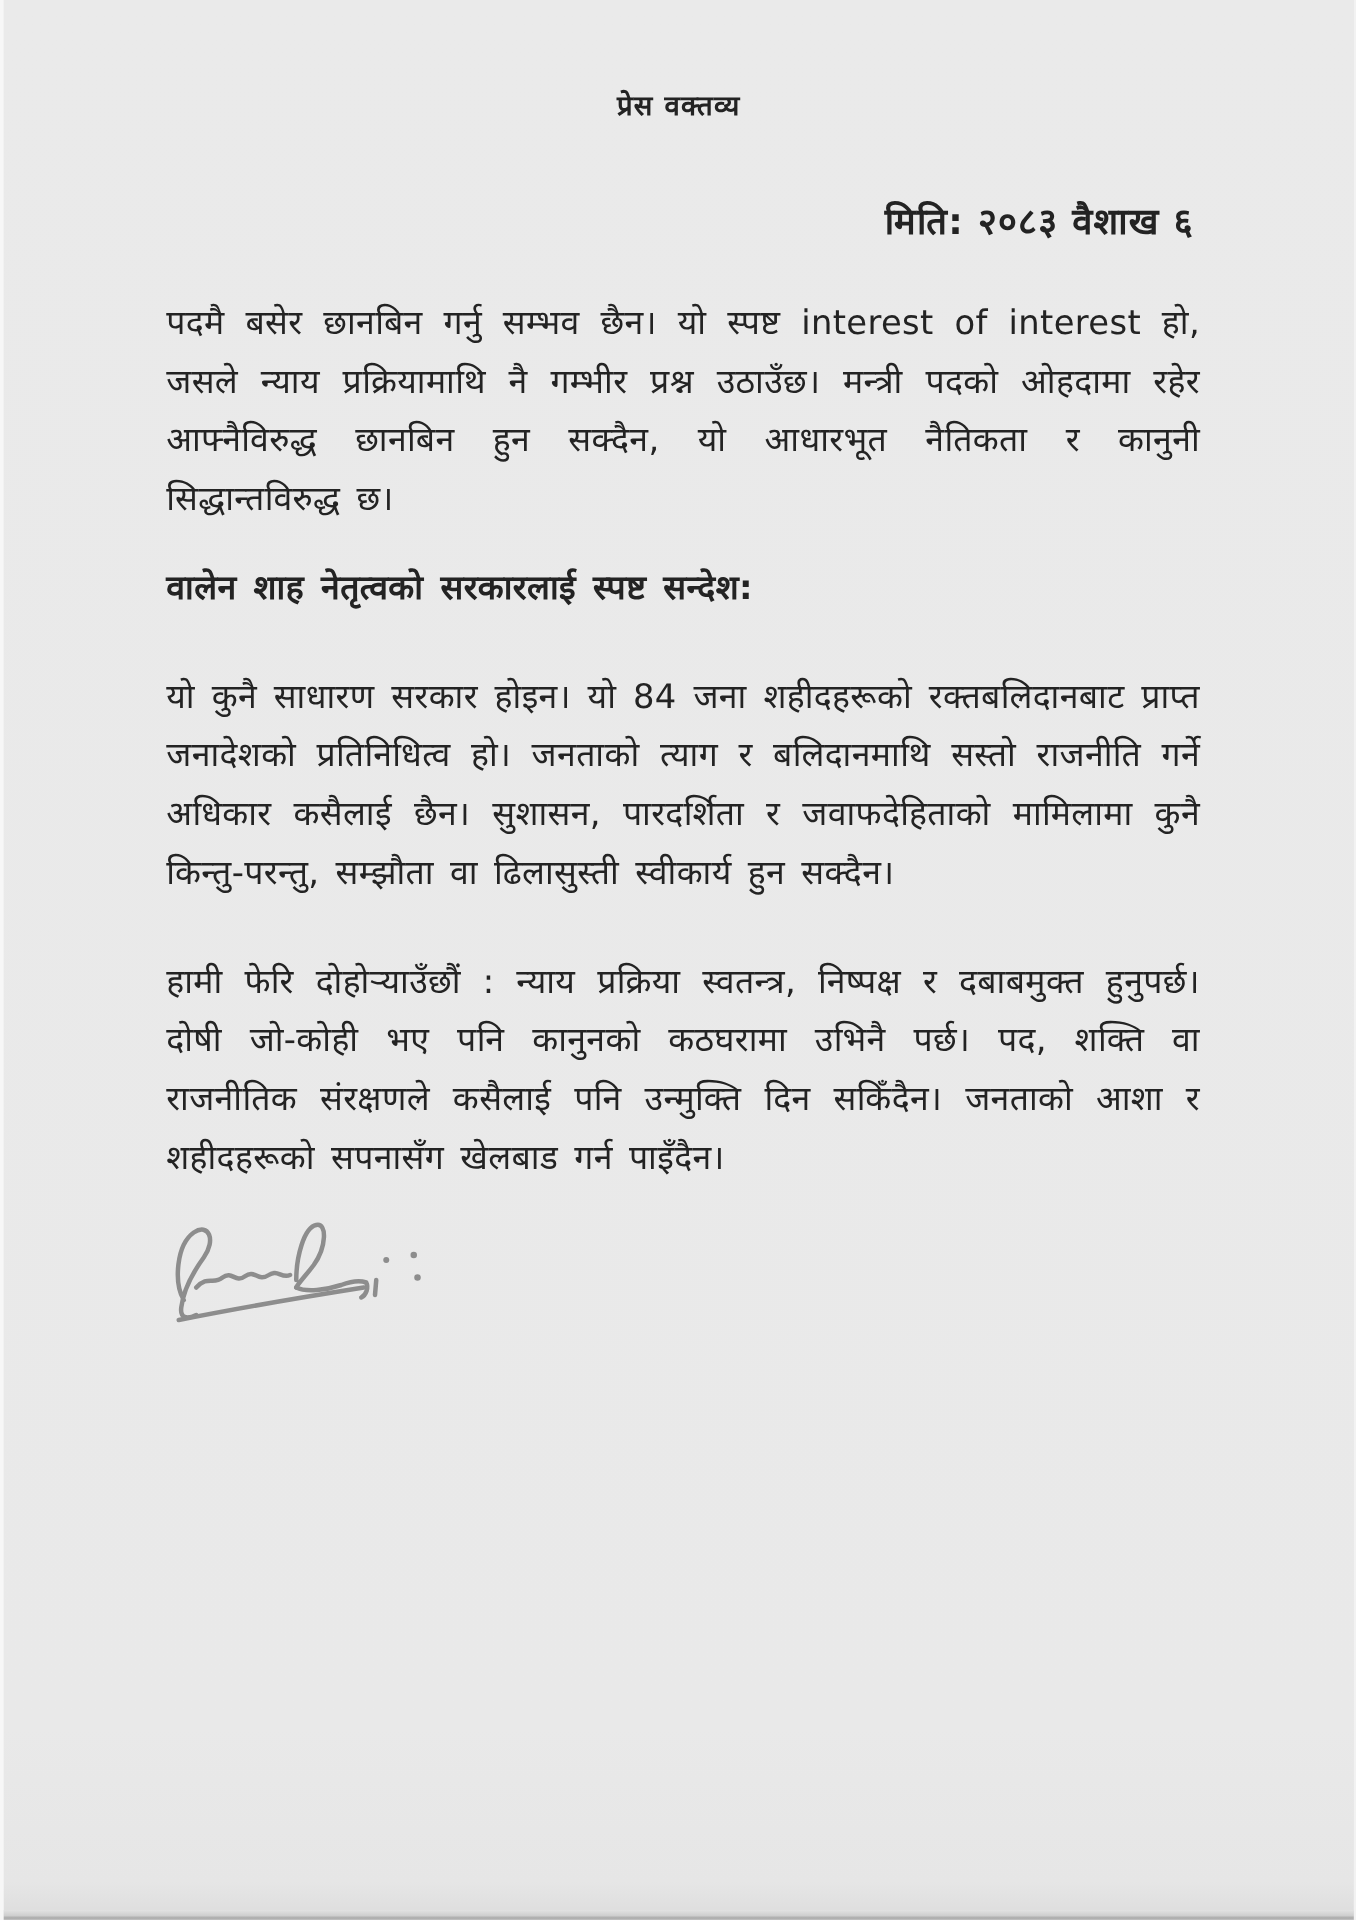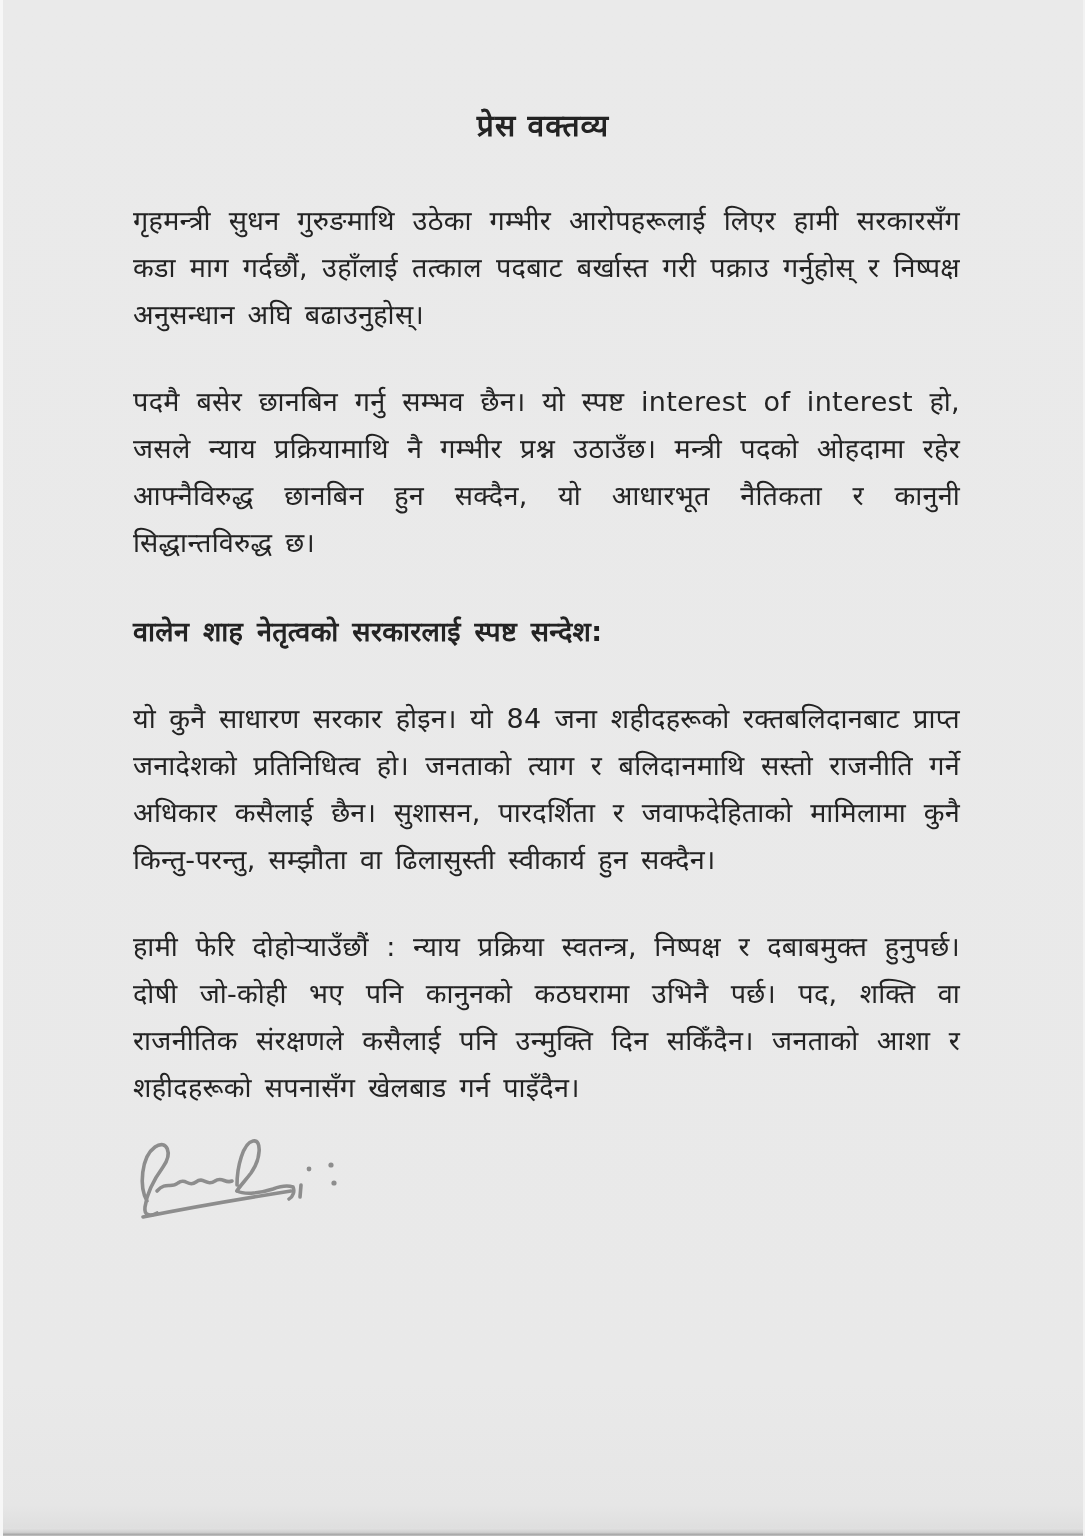--- a/index.html
+++ b/index.html
@@ -26,23 +26,23 @@
   .page-bottom-edge {
     position: absolute;
     left: 0;
     right: 0;
     bottom: 0;
     height: 8px;
     background: linear-gradient(180deg, #e2e2e2 0%, #cfcfcf 55%, #a9a9a9 80%, #c4c4c4 100%);
   }
   .doc-title {
     text-align: center;
-    font-size: 30px;
+    font-size: 22px;
     font-weight: bold;
-    padding-top: 104px;
+    padding-top: 68px;
     letter-spacing: 1px;
   }
   .date-line {
     text-align: right;
     font-size: 29px;
     font-weight: bold;
     margin: 58px 128px 0 0;
     letter-spacing: 1px;
   }
   .body-text {
@@ -55,42 +55,42 @@
     margin: 0;
     margin-top: 40px;
     letter-spacing: 0.3px;
     word-spacing: 4px;
   }
   .para.first {
     margin-top: 52px;
   }
   .msg-heading {
     font-weight: bold;
-    margin-top: 42px;
+    margin-top: 24px;
     font-size: 27px;
   }
   .signature-block {
     margin: 18px 0 0 128px;
   }
   .signature-svg {
     display: block;
     margin-left: 2px;
   }
 </style>
 </head>
 <body>
 
 <div class="page">
 
   <div class="doc-title">प्रेस वक्तव्य</div>
 
+  <div class="date-line">मिति: २०८३ वैशाख ६</div>
 
   <div class="body-text">
 
-    <p class="para first">गृहमन्त्री सुधन गुरुङमाथि उठेका गम्भीर आरोपहरूलाई लिएर हामी सरकारसँग कडा माग गर्दछौं, उहाँलाई तत्काल पदबाट बर्खास्त गरी पक्राउ गर्नुहोस् र निष्पक्ष अनुसन्धान अघि बढाउनुहोस्।</p>
 
     <p class="para">पदमै बसेर छानबिन गर्नु सम्भव छैन। यो स्पष्ट interest of interest हो, जसले न्याय प्रक्रियामाथि नै गम्भीर प्रश्न उठाउँछ। मन्त्री पदको ओहदामा रहेर आफ्नैविरुद्ध छानबिन हुन सक्दैन, यो आधारभूत नैतिकता र कानुनी सिद्धान्तविरुद्ध छ।</p>
 
     <p class="para msg-heading">वालेन शाह नेतृत्वको सरकारलाई स्पष्ट सन्देश:</p>
 
 
     <p class="para">यो कुनै साधारण सरकार होइन। यो 84 जना शहीदहरूको रक्तबलिदानबाट प्राप्त जनादेशको प्रतिनिधित्व हो। जनताको त्याग र बलिदानमाथि सस्तो राजनीति गर्ने अधिकार कसैलाई छैन। सुशासन, पारदर्शिता र जवाफदेहिताको मामिलामा कुनै किन्तु-परन्तु, सम्झौता वा ढिलासुस्ती स्वीकार्य हुन सक्दैन।</p>
 
     <p class="para">हामी फेरि दोहोऱ्याउँछौं : न्याय प्रक्रिया स्वतन्त्र, निष्पक्ष र दबाबमुक्त हुनुपर्छ। दोषी जो-कोही भए पनि कानुनको कठघरामा उभिनै पर्छ। पद, शक्ति वा राजनीतिक संरक्षणले कसैलाई पनि उन्मुक्ति दिन सकिँदैन। जनताको आशा र शहीदहरूको सपनासँग खेलबाड गर्न पाइँदैन।</p>
 

